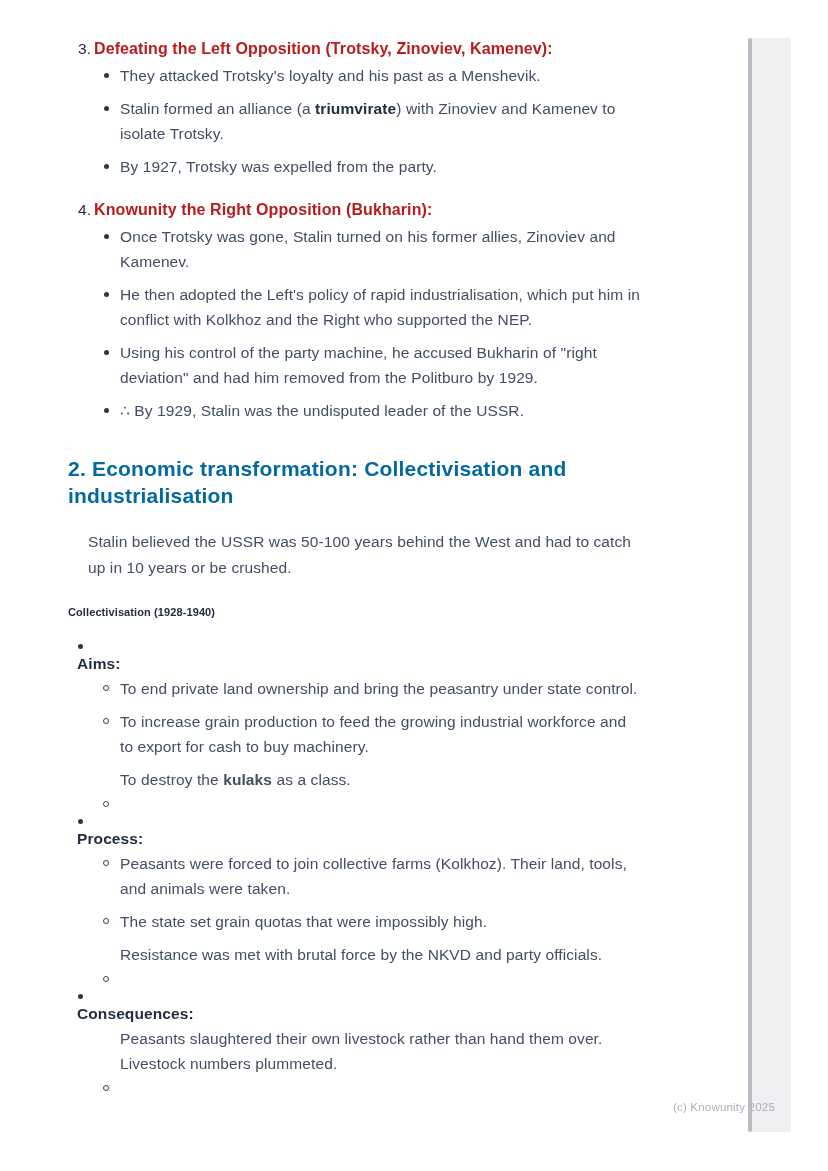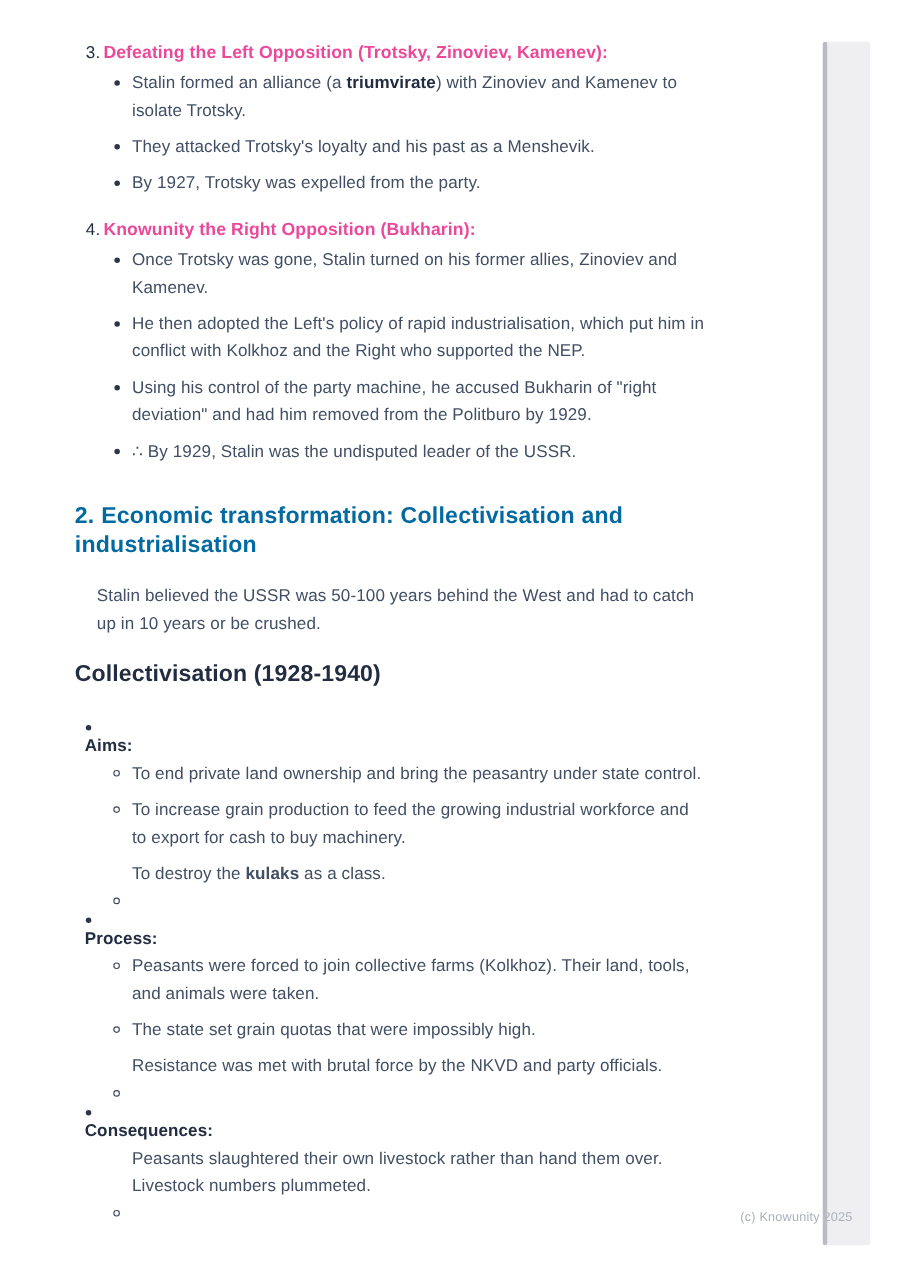--- a/index.html
+++ b/index.html
@@ -17,21 +17,21 @@
     width: 574px;
     font-size: 15.5px;
     line-height: 25px;
     letter-spacing: 0.1px;
   }
 
   
   .num-section { margin-bottom: 18px; }
   .num-title-row { display: flex; margin-left: 10px; margin-bottom: 2px; }
   .num { width: 16px; flex: 0 0 16px; color: #232d42; }
-  .num-title { font-weight: bold; color: #ec4899; font-size: 16px; }
+  .num-title { font-weight: bold; color: #b91c1c; font-size: 16px; }
 
   .bullet-row { display: flex; margin-left: 35px; margin-bottom: 8px; }
   .bullet-row:last-child { margin-bottom: 0; }
   .dot {
     flex: 0 0 17px; width: 17px; display: block; position: relative;
   }
   .dot::after {
     content: ""; position: absolute; left: 1px; top: 10px;
     width: 5px; height: 5px; border-radius: 50%; background: #2b3648;
   }
@@ -44,25 +44,25 @@
     font-size: 21px;
     line-height: 27px;
     color: #0369a1;
     font-weight: bold;
     letter-spacing: 0.2px;
   }
 
   .intro { margin-bottom: 19px; line-height: 26px; margin-left: 20px; }
 
   h3.sub-heading {
-    font-size: 21px;
+    font-size: 11px;
     line-height: 25px;
     color: #232d42;
     font-weight: bold;
-    margin-bottom: 24px;
+    margin-bottom: 9px;
   }
 
   
   .topic-block { margin-bottom: 17px; }
   .topic-block:last-child { margin-bottom: 0; }
   .topic-label-row { display: flex; margin-left: 9px; flex-direction: column; }
   .topic-label { font-weight: bold; color: #232d42; font-size: 15.5px; }
   .sub-row { display: flex; margin-left: 35px; margin-bottom: 8px; }
   .sub-row:last-child { margin-bottom: 0; align-items: flex-end; }
   .circle {
@@ -113,25 +113,25 @@
 
 <div class="content">
 
   <div class="num-section">
     <div class="num-title-row">
       <span class="num">3.</span>
       <span class="num-title">Defeating the Left Opposition (Trotsky, Zinoviev, Kamenev):</span>
     </div>
     <div class="bullet-row">
       <span class="dot"></span>
+      <span class="bullet-text"><span>They attacked Trotsky's loyalty and his past as a Menshevik.</span></span>
+    </div>
+    <div class="bullet-row">
+      <span class="dot"></span>
       <span class="bullet-text"><span>Stalin formed an alliance (a </span><strong>triumvirate</strong><span>) with Zinoviev and Kamenev to isolate Trotsky.</span></span>
-    </div>
-    <div class="bullet-row">
-      <span class="dot"></span>
-      <span class="bullet-text"><span>They attacked Trotsky's loyalty and his past as a Menshevik.</span></span>
     </div>
     <div class="bullet-row">
       <span class="dot"></span>
       <span class="bullet-text"><span>By 1927, Trotsky was expelled from the party.</span></span>
     </div>
   </div>
 
   <div class="num-section">
     <div class="num-title-row">
       <span class="num">4.</span>

